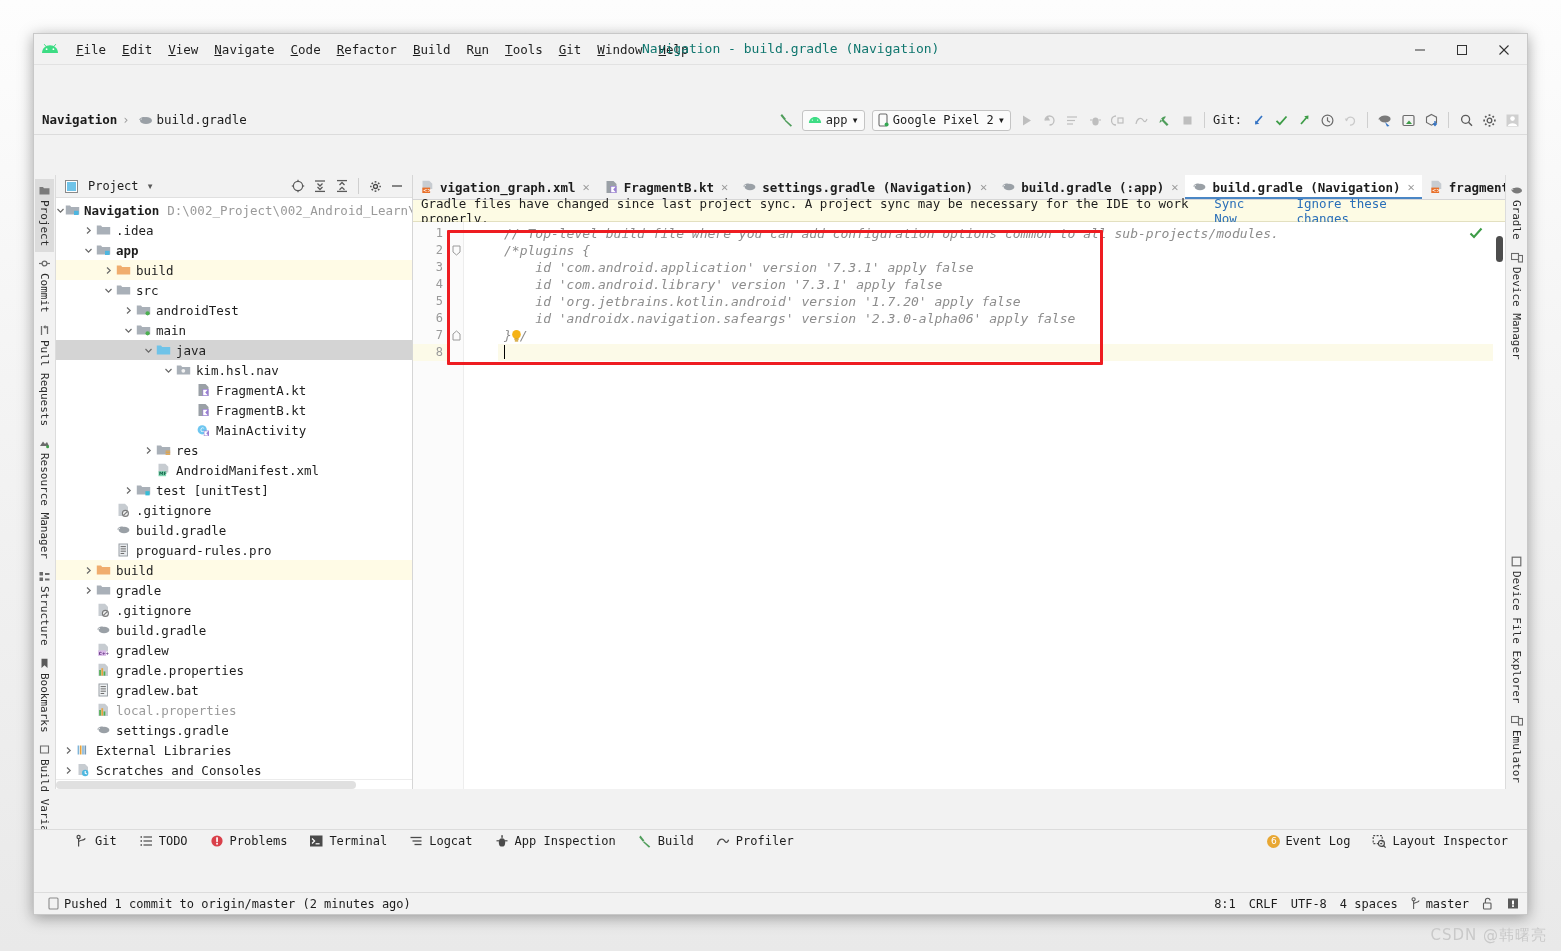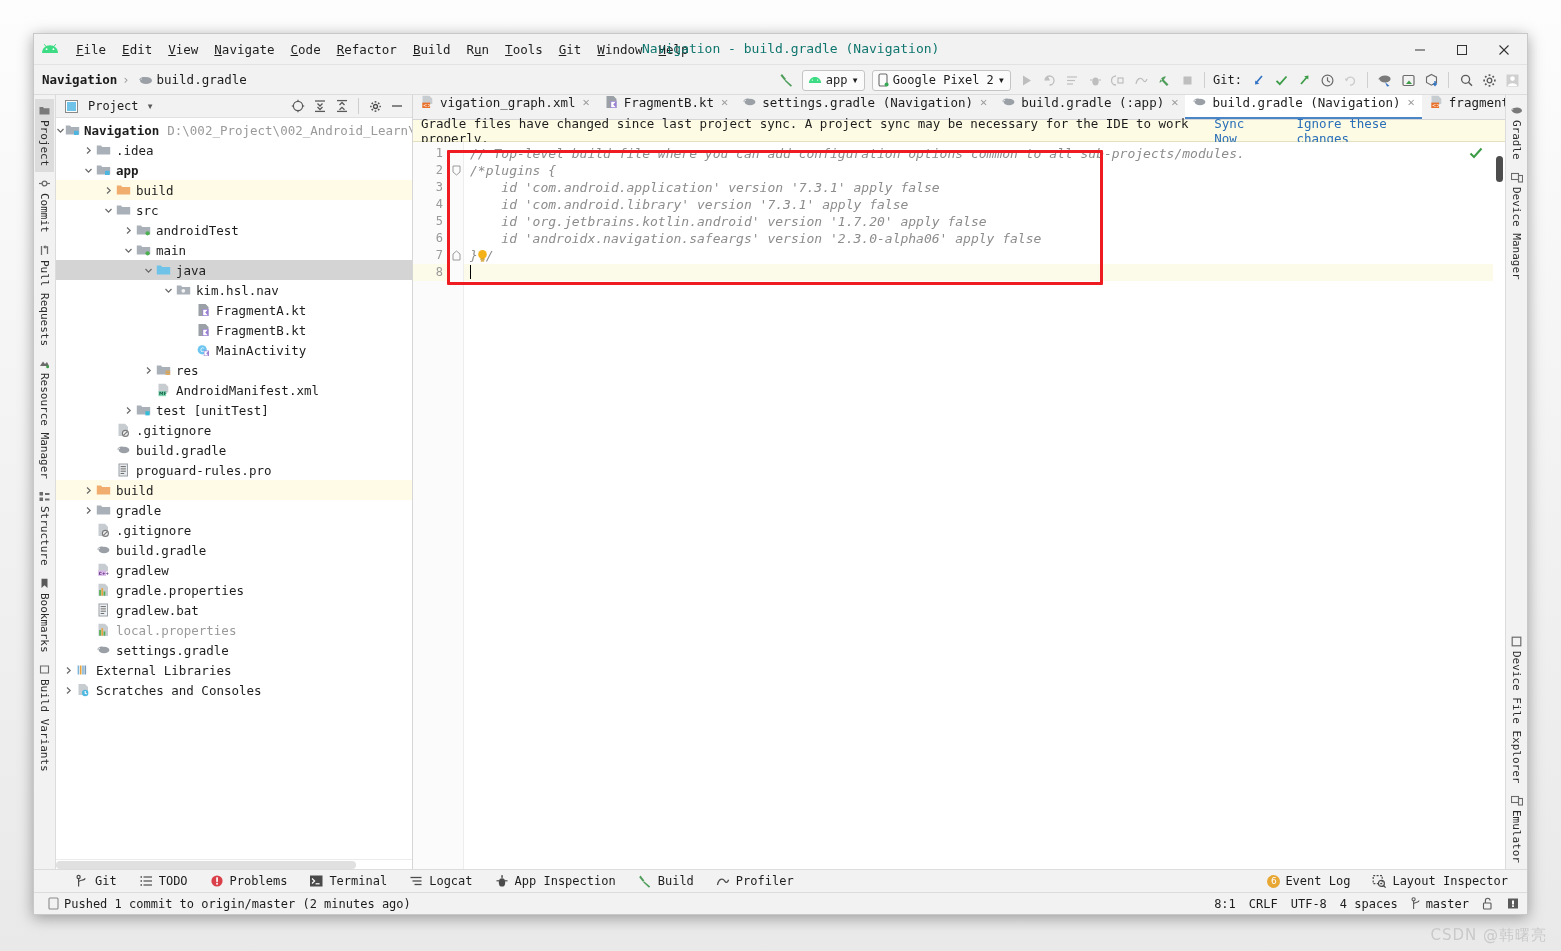--- a/index.html
+++ b/index.html
@@ -18,20 +18,21 @@
   
   .window {
     position: absolute;
     left: 33px; top: 33px;
     width: 1495px; height: 882px;
     background: #f2f2f2;
     border: 1px solid #c8c8c8;
     box-shadow: 0 3px 14px rgba(0,0,0,.35);
     display: flex; flex-direction: column;
     overflow: hidden;
+    gap: 40px;
   }
   
   .menubar {
     height: 31px; min-height:31px;
     background: #f2f2f2;
     display: flex; align-items: center;
     padding-left: 6px;
     border-bottom: 1px solid #e2e2e2;
     position: relative;
   }
@@ -124,24 +125,24 @@
   .tpath { color:#9a9a9a; margin-left:8px; }
   .pp-scroll { height:10px; background:#ffffff; position:relative; border-top:1px solid #ececec;}
   .pp-scroll .thumb { position:absolute; left:0; top:1px; height:8px; width:300px; background:#e0e0e0; border-radius:4px;}
   
   .editor-area { flex:1; display:flex; flex-direction:column; min-width:0; background:#fff;}
   .tabbar {
     height:25px; min-height:25px; background:#f2f2f2; display:flex; align-items:stretch;
     border-bottom:1px solid #d6d6d6; overflow:hidden;
   }
   .etab {
-    display:flex; gap:5px;
+    display:flex; align-items:center; gap:5px;
     padding:0 7px; font-size:12.5px;
     font-family:"DejaVu Sans Mono",monospace; color:#1d1d1d;
-    white-space:nowrap; border-right:0px; position:relative;
+    white-space:nowrap; border-right:0px; position:relative;font-weight:bold;
   }
   .etab.active { background:#ffffff; }
   .etab.active::after {
     content:""; position:absolute; left:0; right:0; bottom:0; height:2px; background:#4a86c5;
   }
   .etab .x { color:#9a9a9a; font-size:12px; margin-left:2px;}
   .notif-bar {
     min-height:22px; height:22px; background:#fdfbe4;
     border-bottom:1px solid #e3e0c0;
     display:flex; align-items:center; padding:0 8px;
@@ -159,21 +160,21 @@
   .gline { height:17px; line-height:17px; padding-right:6px;}
   .gline.cur { background:#fcfae8; }
   .fold-col { width:14px; min-width:14px; background:#fbfbfb; padding-top:3px; position:relative;}
   .fline { height:17px; display:flex; align-items:center; justify-content:center; color:#8a8a8a; font-size:10px;}
   .code {
     flex:1; padding-top:3px; position:relative;
     font-family:"DejaVu Sans Mono",monospace; font-size:13px;
     border-left:1px solid #ededed;
     overflow:hidden;
   }
-  .cline { height:17px; line-height:17px; white-space:pre; color:#8c8c8c; font-style:italic; padding-left:6px;}
+  .cline { height:17px; line-height:17px; white-space:pre; color:#8c8c8c; font-style:italic; padding-left:6px;margin-left:34px;}
   .cline.cur { background:#fcfae8; }
   .code-right-marker { position:absolute; right:10px; top:4px; }
   .caret { display:inline-block; width:1px; height:14px; background:#000; vertical-align:-2px;}
   .bulb { display:inline-block; vertical-align:-3px; }
   .red-box {
     position:absolute; border:3px solid #ee1c21;
     left:34px; top:8px; width:656px; height:135px;
     pointer-events:none; border-radius:1px;
   }
   .editor-scroll-v { width:12px; background:#fff; position:relative;}

